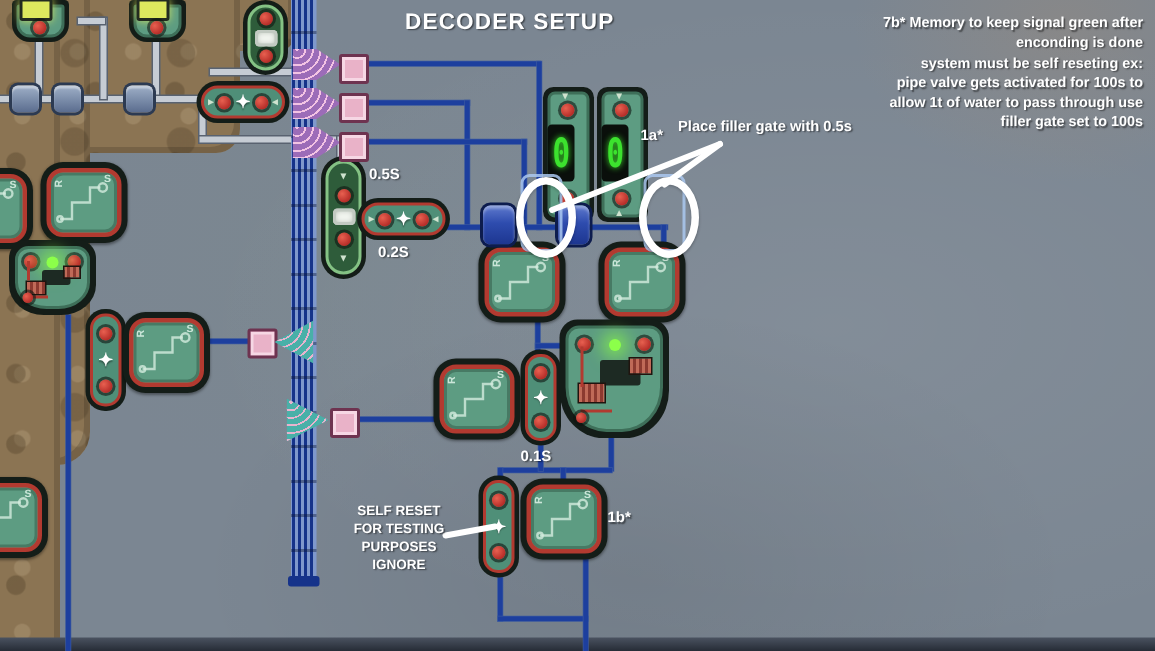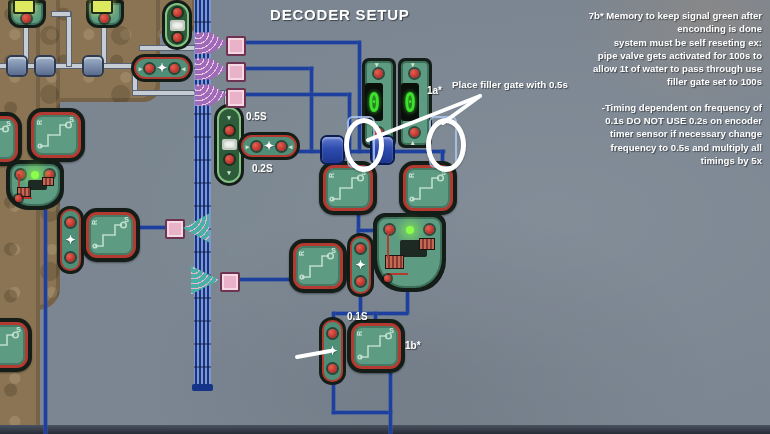--- a/index.html
+++ b/index.html
@@ -388,28 +388,27 @@
 
   <div class="txt" style="left:270px;top:6px;width:210px;font-size:15px;letter-spacing:.8px;">DECODER SETUP</div>
 
   <div class="txt" style="left:500px;top:9px;width:262px;text-align:right;font-size:9.6px;line-height:13.3px;">
     <p class="np">7b* Memory to keep signal green after
 enconding is done
 system must be self reseting ex:
 pipe valve gets activated for 100s to
 allow 1t of water to pass through use
 filler gate set to 100s</p>
-    <p class="np">-Timing dependent on frequency of
-0.1s DO NOT USE 0.2s on encoder
-timer sensor if necessary change
-frequency to 0.5s and multiply all
-timings by 5x</p>
   </div>
 
   <div class="txt" style="left:452px;top:79px;font-size:9.8px;white-space:nowrap;">Place filler gate with 0.5s</div>
+  <div class="txt pre" style="left:230px;top:334px;width:72px;text-align:center;font-size:9px;line-height:12px;">SELF RESET
+FOR TESTING
+PURPOSES
+IGNORE</div>
 
   <span class="txt" style="left:427px;top:85px;font-size:10px;">1a*</span>
   <span class="txt" style="left:405px;top:340px;font-size:10px;">1b*</span>
   <span class="txt" style="left:246px;top:111px;font-size:10px;">0.5S</span>
   <span class="txt" style="left:252px;top:163px;font-size:10px;">0.2S</span>
-  <span class="txt" style="left:347px;top:311px;font-size:10px;">0.1S</span>
+  <span class="txt" style="left:347px;top:299px;font-size:10px;">0.1S</span>
 
 </div>
 
 </body></html>

